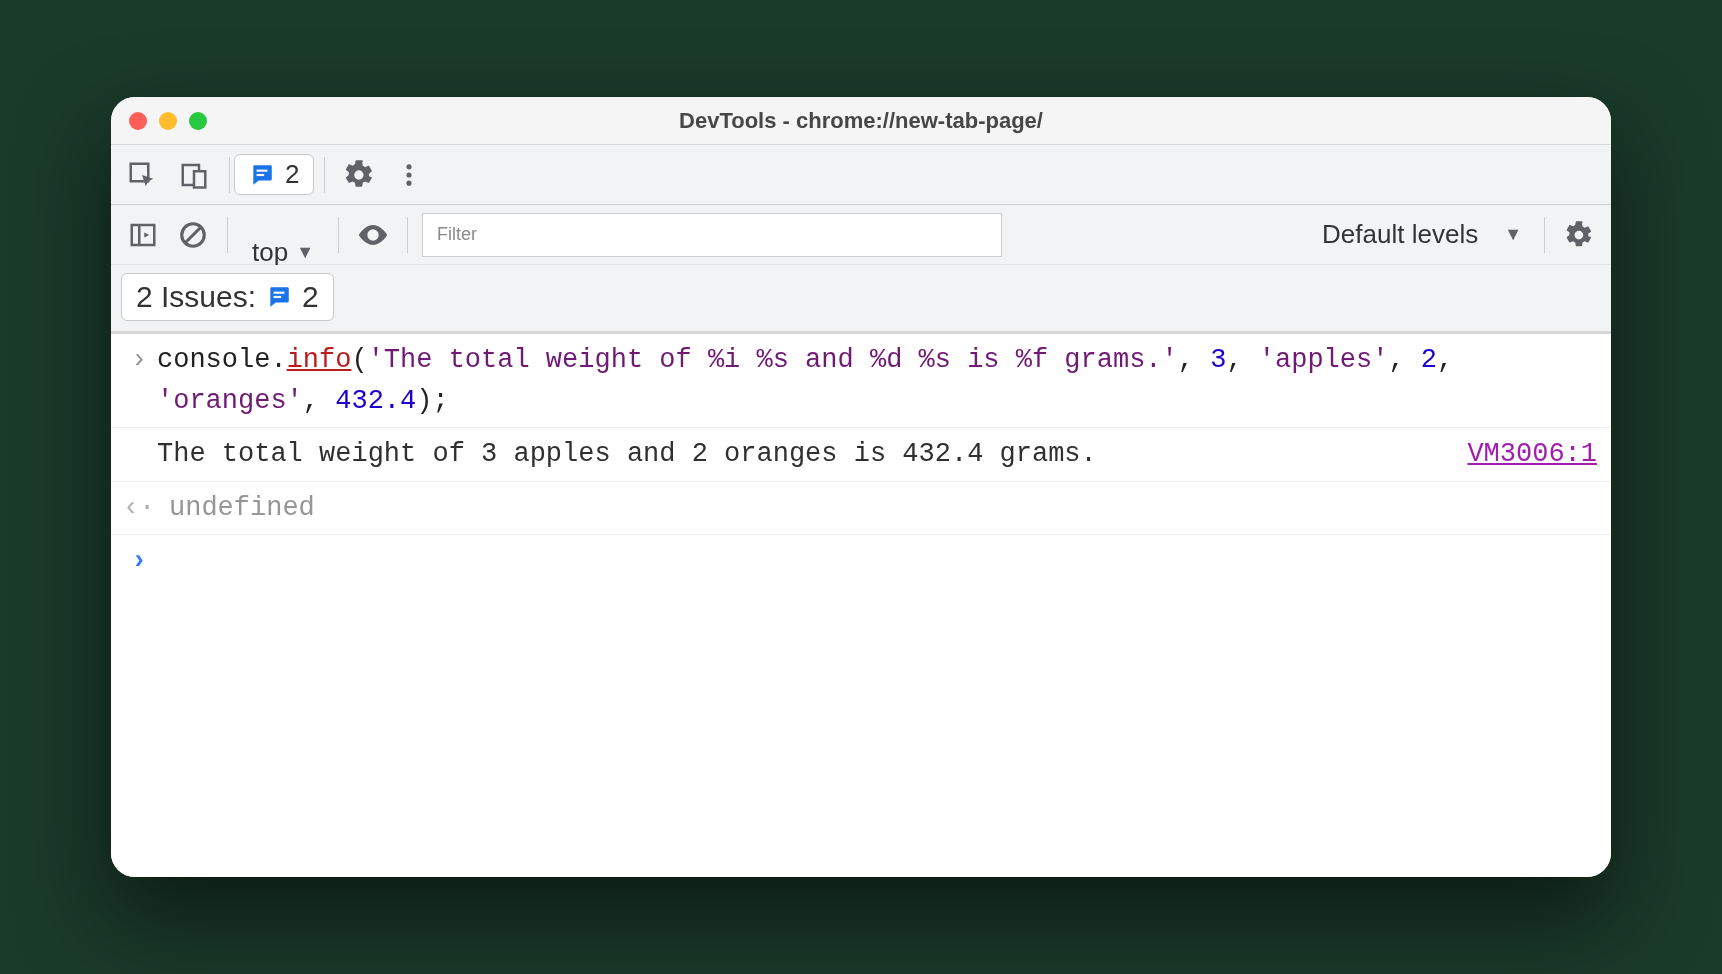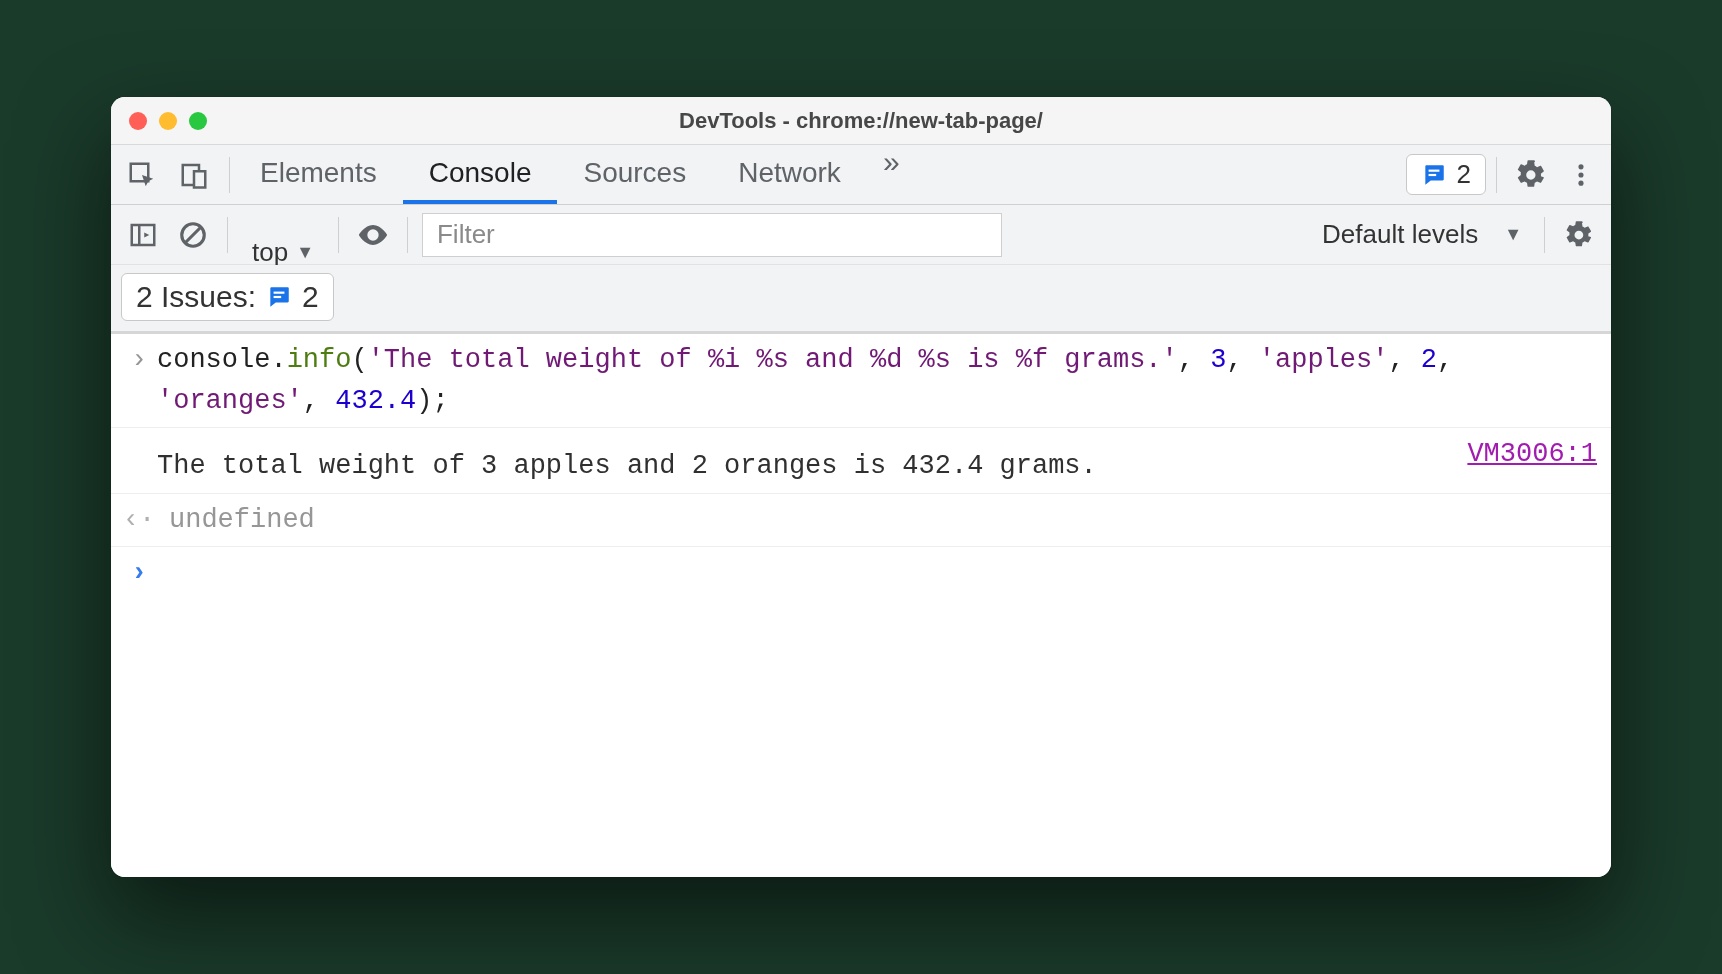--- a/index.html
+++ b/index.html
@@ -9,21 +9,21 @@
     height: 974px;
     font-family: -apple-system, "Helvetica Neue", Arial, sans-serif;
     display: flex;
     align-items: center;
     justify-content: center;
   }
   .window {
     width: 1500px;
     height: 780px;
     background: #ffffff;
-    border-radius: 14px;
+    border-radius: 24px;
     box-shadow: 0 40px 90px rgba(0,0,0,0.55), 0 0 0 1px rgba(0,0,0,0.05);
     overflow: hidden;
     display: flex;
     flex-direction: column;
   }
   
   .titlebar {
     height: 48px;
     background: #f5f5f5;
     border-bottom: 1px solid #d9d9d9;
@@ -92,21 +92,21 @@
     color: #5f6368;
   }
   .ctb-btn { display:flex; align-items:center; justify-content:center; width:40px; height:40px; cursor:pointer; }
   .ctb-context { display:flex; align-items:center; padding:0 10px; gap:8px; cursor:pointer; color:#333;margin-top:36px; }
   .ctb-filter {
     flex: 0 0 580px;
     height: 44px;
     border: 1px solid #cfcfcf;
     background: #fff;
     padding: 0 14px;
-    font-size: 26px;
+    font-size: 18px;
     color: #333;
   }
   .ctb-filter::placeholder { color: #8a8a8a; }
   .ctb-spacer { flex:1; }
   .ctb-levels { display:flex; align-items:center; gap:26px; cursor:pointer; color:#333; padding:0 8px; }
   .dropdown-tri { font-size: 18px; color:#5f6368; }
   
   .issues-row {
     background: #f1f3f4;
     border-bottom: 3px solid #d6d6d6;
@@ -139,30 +139,30 @@
   }
   .row .gutter {
     width: 36px;
     flex: 0 0 36px;
     text-align:center;
     color:#969696;
     user-select:none;
   }
   .row .content { flex:1; white-space:pre-wrap; word-break:break-word; }
   .row .source { color:#a21caf; text-decoration: underline; padding-left:20px; cursor:pointer; white-space:nowrap; }
-  .row.output .content { color:#303030;margin-top:12px; }
+  .row.output .content { color:#303030; }
   .row.return .gutter { color:#b0b0b0; }
   .row.return .content { color:#969696;margin-left:12px; }
   .row.prompt .gutter { color:#367cf1; font-weight:600; }
   
   .tok-obj { color:#222; }
   .tok-str { color:#701a75; }
   .tok-num { color:#1c00cf; }
   .tok-pun { color:#222; }
-  .tok-func { color:#4d7c0f; }
+  .tok-func { color:#b91c1c;text-decoration:underline; }
 </style>
 </head>
 <body>
 
 <div class="window">
 
   <div class="titlebar">
     <div class="traffic">
       <div class="dot red"></div>
       <div class="dot yellow"></div>
@@ -180,35 +180,20 @@
         </svg>
       </div>
       <div class="tb-icon">
         <svg viewBox="0 0 24 24" width="30" height="30" fill="none" stroke="#5f6368" stroke-width="2">
           <rect x="3" y="4" width="13" height="16"></rect>
           <rect x="12" y="9" width="9" height="13" fill="#f1f3f4"></rect>
         </svg>
       </div>
     </div>
     <div class="tb-sep"></div>
-    <div class="tabs">
-      <div class="tab">
-          <span>Elements</span>
-        </div>
-      <div class="tab active">
-          <span>Console</span>
-        </div>
-      <div class="tab">
-          <span>Sources</span>
-        </div>
-      <div class="tab">
-          <span>Network</span>
-        </div>
-      <div class="more-chev">»</div>
-    </div>
     <div class="tb-right">
       <div class="issues-pill">
         <svg class="chat-icon-svg" viewBox="0 0 24 24">
           <path fill="#1a73e8" d="M4 3h16a1 1 0 0 1 1 1v12a1 1 0 0 1-1 1H9l-5 4V4a1 1 0 0 1 1-1z"></path>
           <rect x="7" y="7" width="10" height="2" fill="#fff"></rect>
           <rect x="7" y="11" width="7" height="2" fill="#fff"></rect>
         </svg>
         <span>2</span>
       </div>
       <div class="tb-sep"></div>

